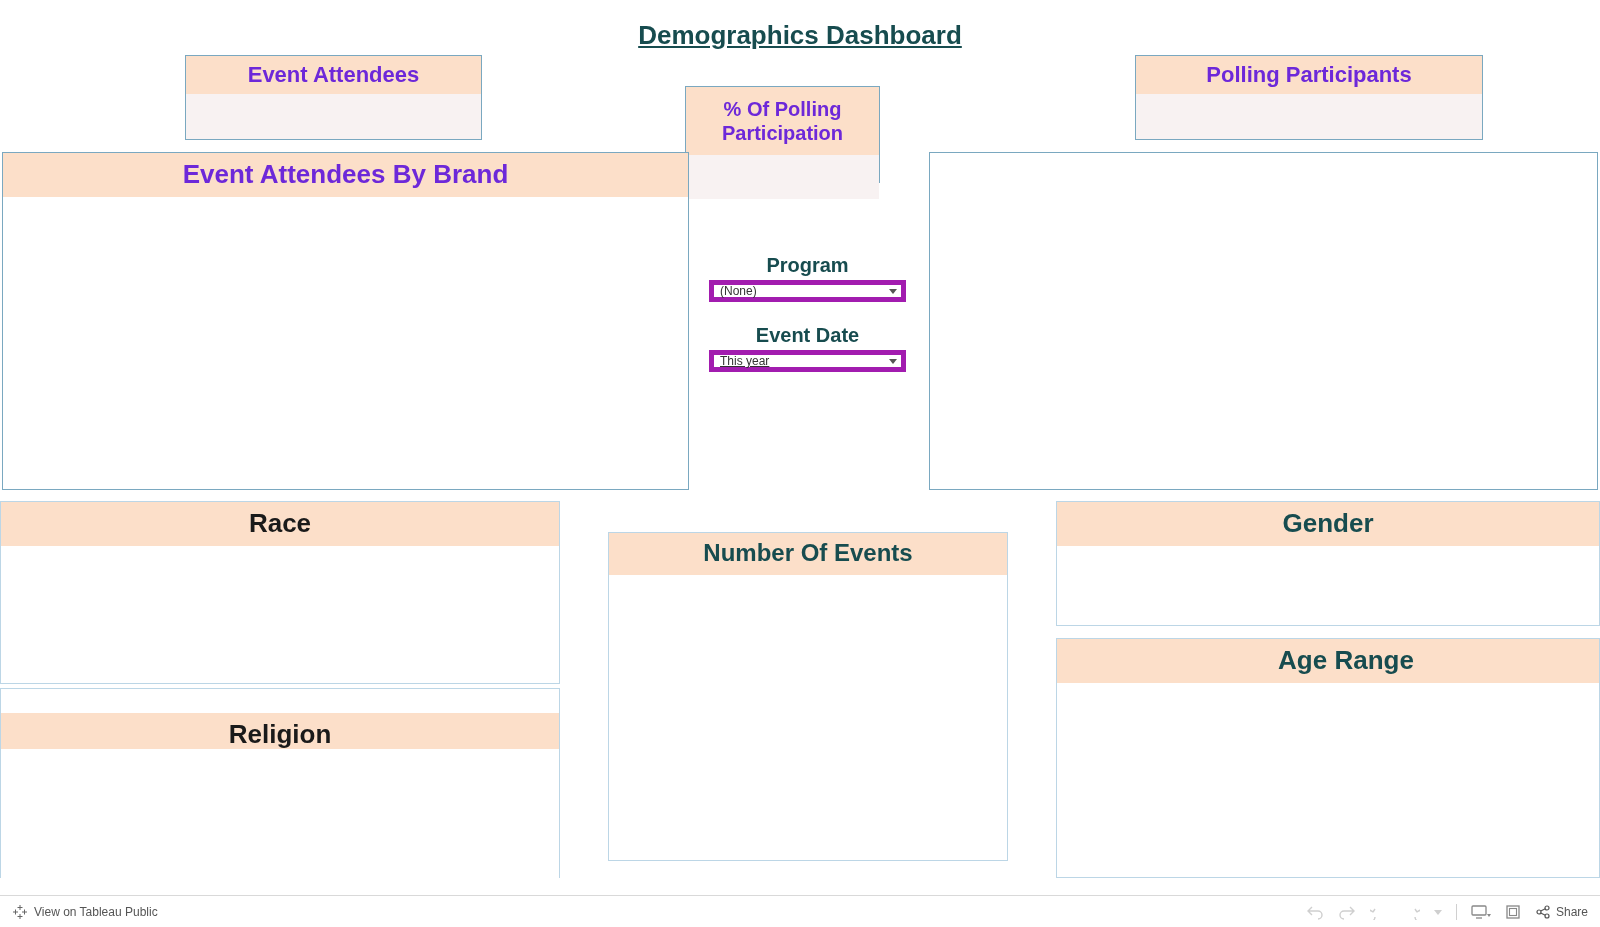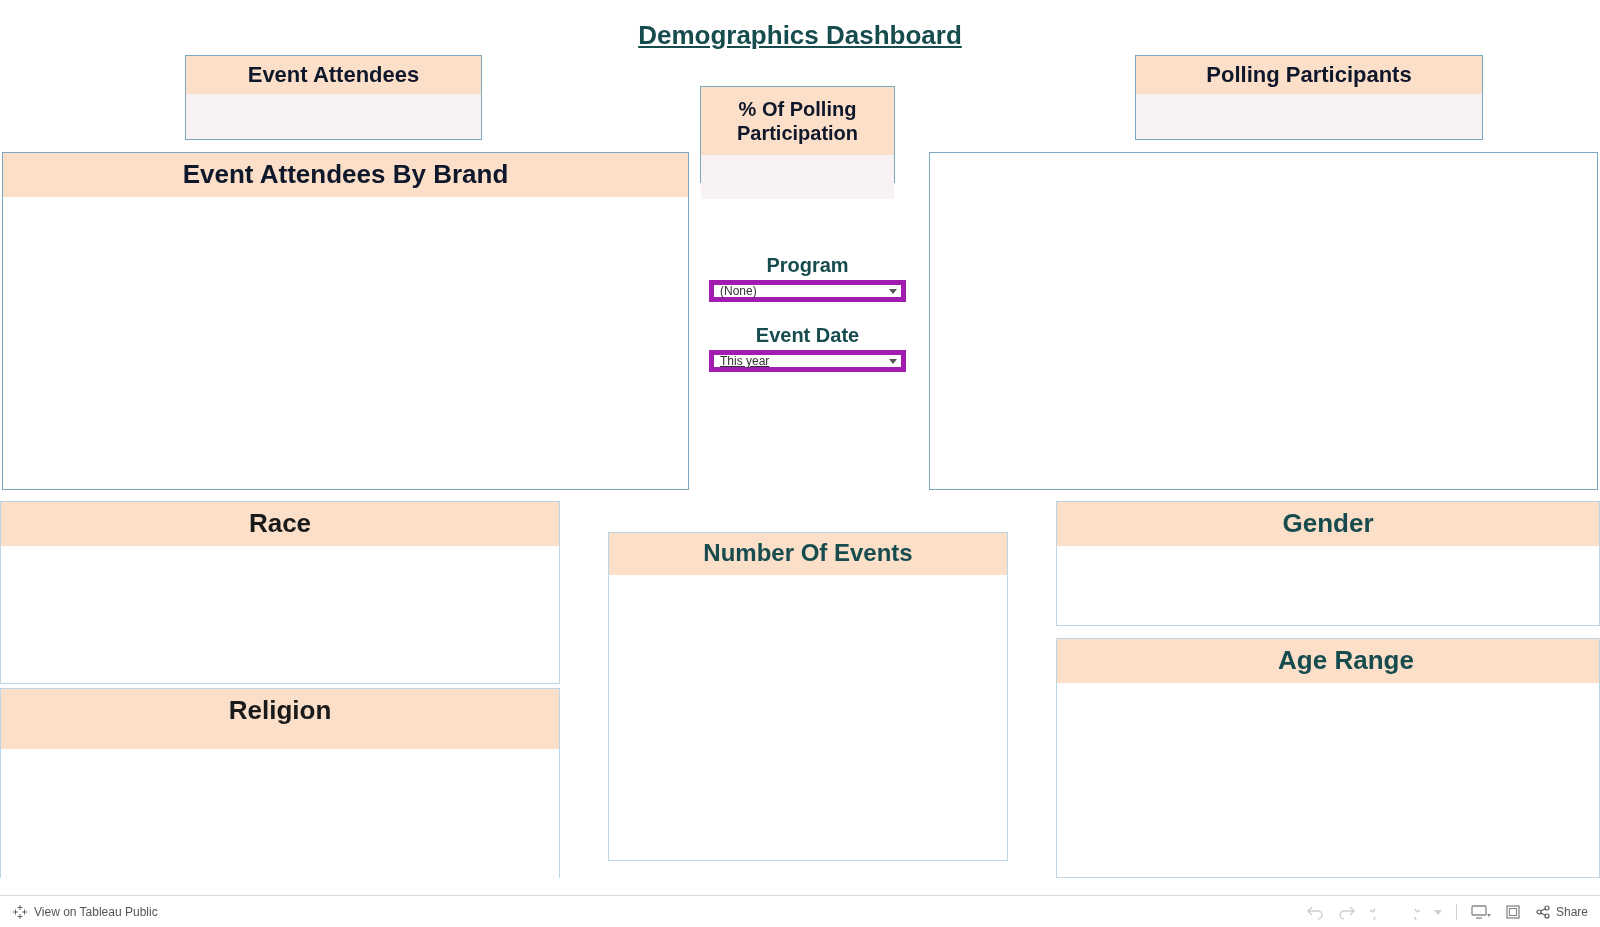--- a/index.html
+++ b/index.html
@@ -15,57 +15,57 @@
   .panel {
     position: absolute; background: #fff; border: 1px solid #7aa8c0;
   }
   .panel .hdr {
     background: #fcdfc9; text-align: center; font-weight: bold;
     padding: 6px 4px; line-height: 1.2;
   }
   .panel .body { background: #fff; }
   .panel .subbody { background: #f8f2f2; }
 
-  .hdr.orange-txt { color: #0f172a; }
+  .hdr.orange-txt { color: #6d28d9; }
   .hdr.teal-txt   { color: #174c4f; }
   .hdr.dark-txt   { color: #1a1a1a; }
 
   
   #p-event-attendees { left: 185px; top: 55px; width: 297px; height: 85px; }
   #p-event-attendees .hdr { font-size: 22px; height: 38px; }
   #p-event-attendees .subbody { height: 45px; }
 
   
   #p-polling-participants { left: 1135px; top: 55px; width: 348px; height: 85px; }
   #p-polling-participants .hdr { font-size: 22px; height: 38px; }
   #p-polling-participants .subbody { height: 45px; }
 
   
-  #p-polling-pct { left: 700px; top: 86px; width: 195px; height: 97px; }
+  #p-polling-pct { left: 685px; top: 86px; width: 195px; height: 97px; }
   #p-polling-pct .hdr { font-size: 20px; height: 68px; display:flex; align-items:center; justify-content:center; }
   #p-polling-pct .subbody { height: 44px; }
 
   
   #p-attendees-brand { left: 2px; top: 152px; width: 687px; height: 338px; }
   #p-attendees-brand .hdr { font-size: 26px; height: 44px; }
   #p-attendees-brand .body { height: 292px; }
 
   
   #p-polling-brand { left: 929px; top: 152px; width: 669px; height: 338px; }
   #p-polling-brand .hdr { font-size: 26px; height: 44px; }
   #p-polling-brand .body { height: 292px; }
 
   
   #p-race { left: 0px; top: 501px; width: 560px; height: 183px; border-color:#bcd6e6; }
   #p-race .hdr { font-size: 26px; height: 44px; }
   #p-race .body { height: 137px; }
 
   
   #p-religion { left: 0px; top: 688px; width: 560px; height: 190px; border-color:#bcd6e6; }
-  #p-religion .hdr { font-size: 26px; height: 60px; }
+  #p-religion .hdr { font-size: 26px; height: 36px; margin-top: 24px; }
   #p-religion .body { height: 144px; }
 
   
   #p-number-events { left: 608px; top: 532px; width: 400px; height: 329px; border-color:#bcd6e6; }
   #p-number-events .hdr { font-size: 24px; height: 42px; }
   #p-number-events .body { height: 285px; }
 
   
   #p-gender { left: 1056px; top: 501px; width: 544px; height: 125px; border-color:#bcd6e6; }
   #p-gender .hdr { font-size: 26px; height: 44px; }

